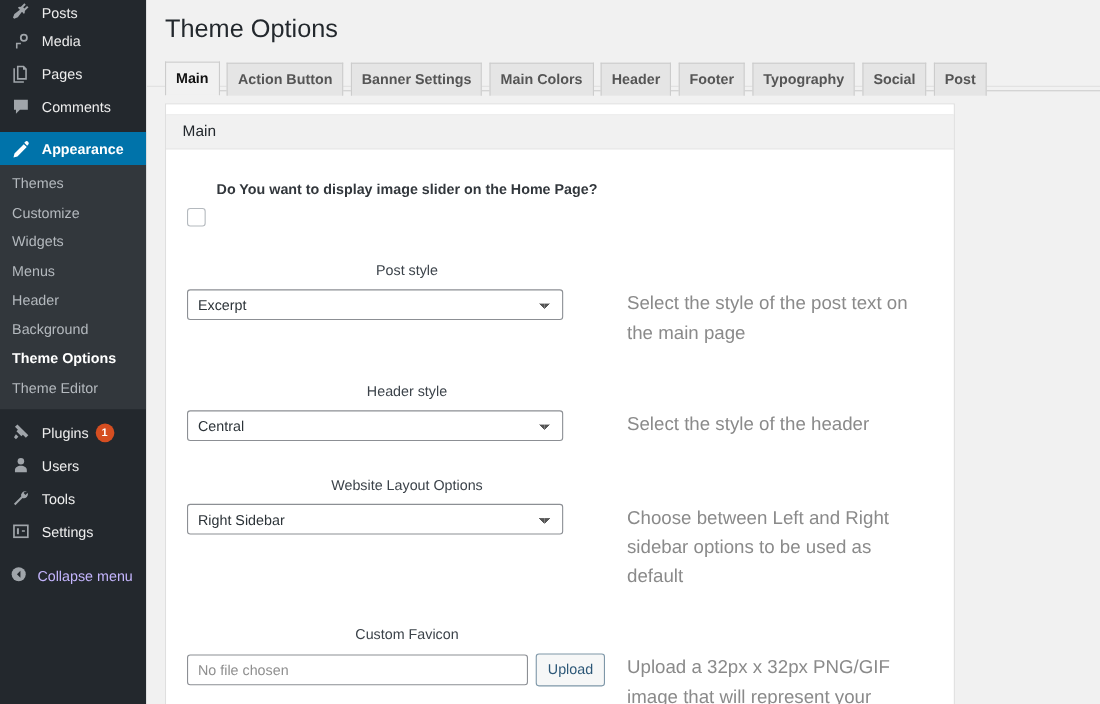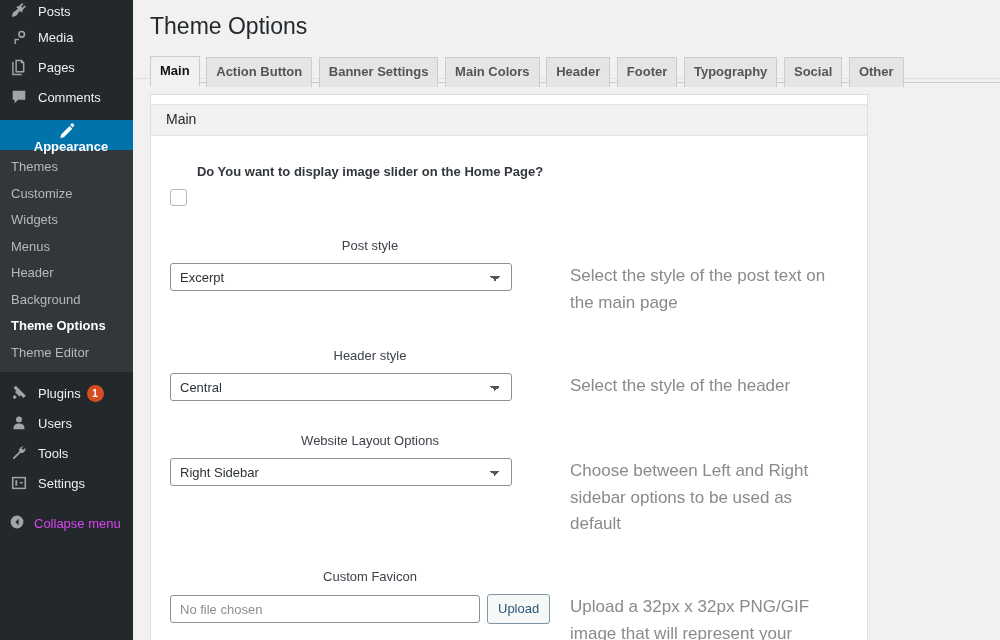--- a/index.html
+++ b/index.html
@@ -55,21 +55,20 @@
     flex: 0 0 20px;
   }
   .menu-top .mi svg { display: block; }
   .menu-top .mlabel { line-height: 1; }
 
   .menu-top.current {
     background: #0073aa;
     color: #fff;
     font-weight: bold;
     height: 30px;
-    flex-direction: column;
   }
   .menu-top.current .mlabel { font-weight: bold; }
   .menu-top.current::after {
     content: "";
     position: absolute;
     right: -8px;
     top: 50%;
     margin-top: -8px;
     width: 0; height: 0;
     border-style: solid;
@@ -107,21 +106,21 @@
     margin-left: 6px;
     padding: 0 4px;
   }
 
   .collapse-row {
     display: flex;
     align-items: center;
     height: 30px;
     padding-left: 9px;
     margin-top: 10px;
-    color: #d946ef;
+    color: #c4b5fd;
     cursor: pointer;
   }
   .collapse-row .mi { margin-right: 9px; }
 
   
   #wpbody {
     flex: 1;
     height: 640px;
     position: relative;
     background: #f1f1f1;
@@ -444,21 +443,21 @@
 
     <div class="nav-tab-wrapper">
       <span class="nav-tab active">Main</span>
       <span class="nav-tab">Action Button</span>
       <span class="nav-tab">Banner Settings</span>
       <span class="nav-tab">Main Colors</span>
       <span class="nav-tab">Header</span>
       <span class="nav-tab">Footer</span>
       <span class="nav-tab">Typography</span>
       <span class="nav-tab">Social</span>
-      <span class="nav-tab">Other</span>
+      <span class="nav-tab">Post</span>
     </div>
 
     <div class="opts-outer">
       <div class="opts-topstrip"></div>
       <div class="section-head">Main</div>
 
       <div class="opts-body">
 
         <div class="field-row">
           <div class="field-left">

